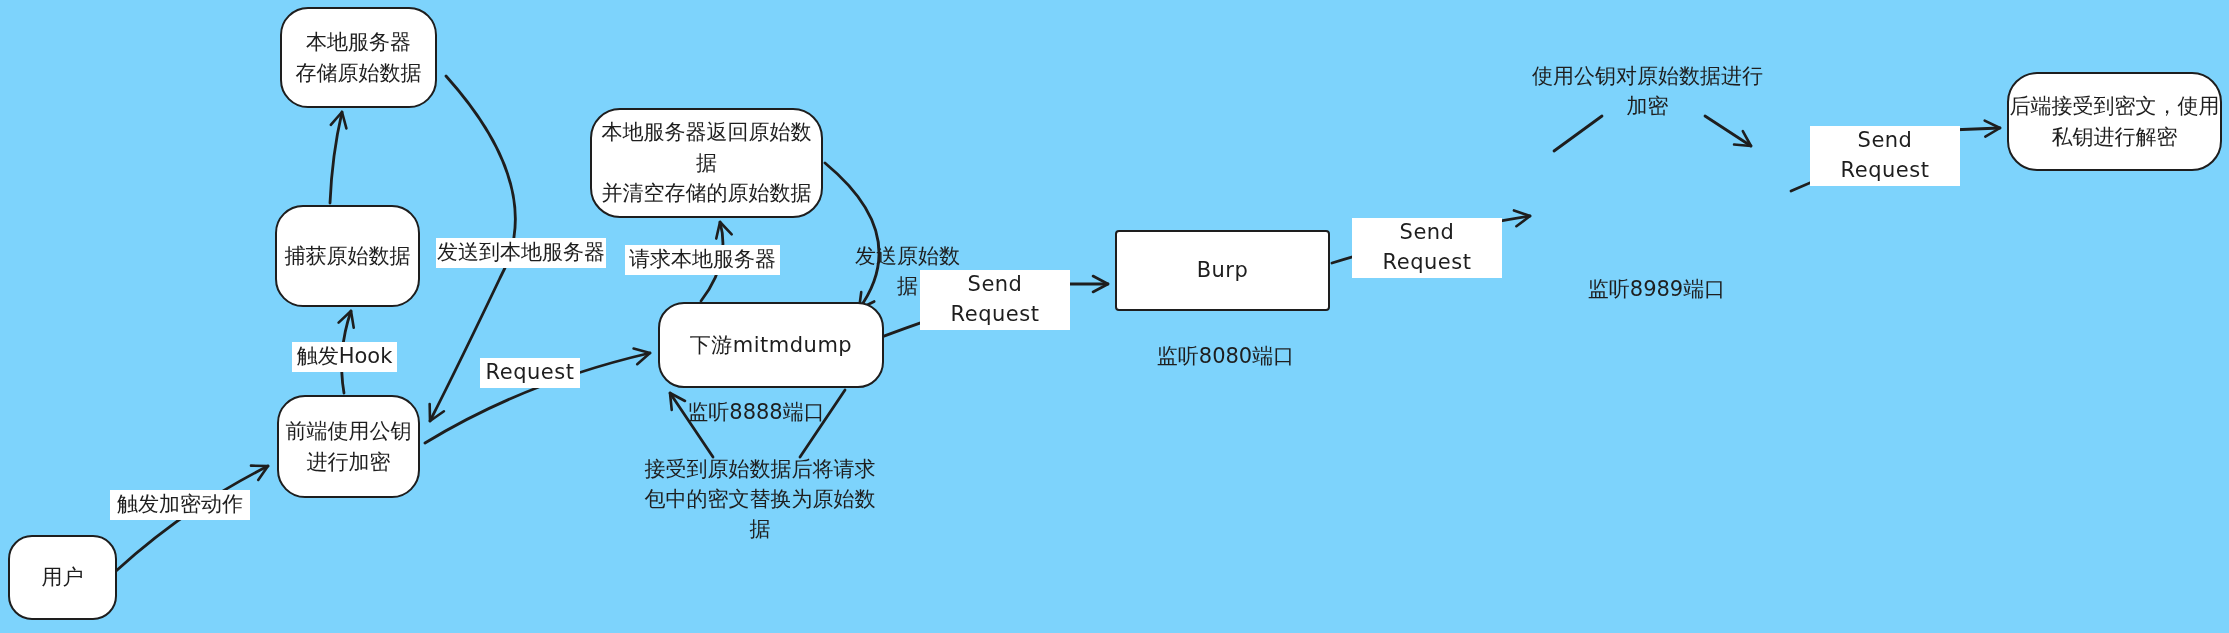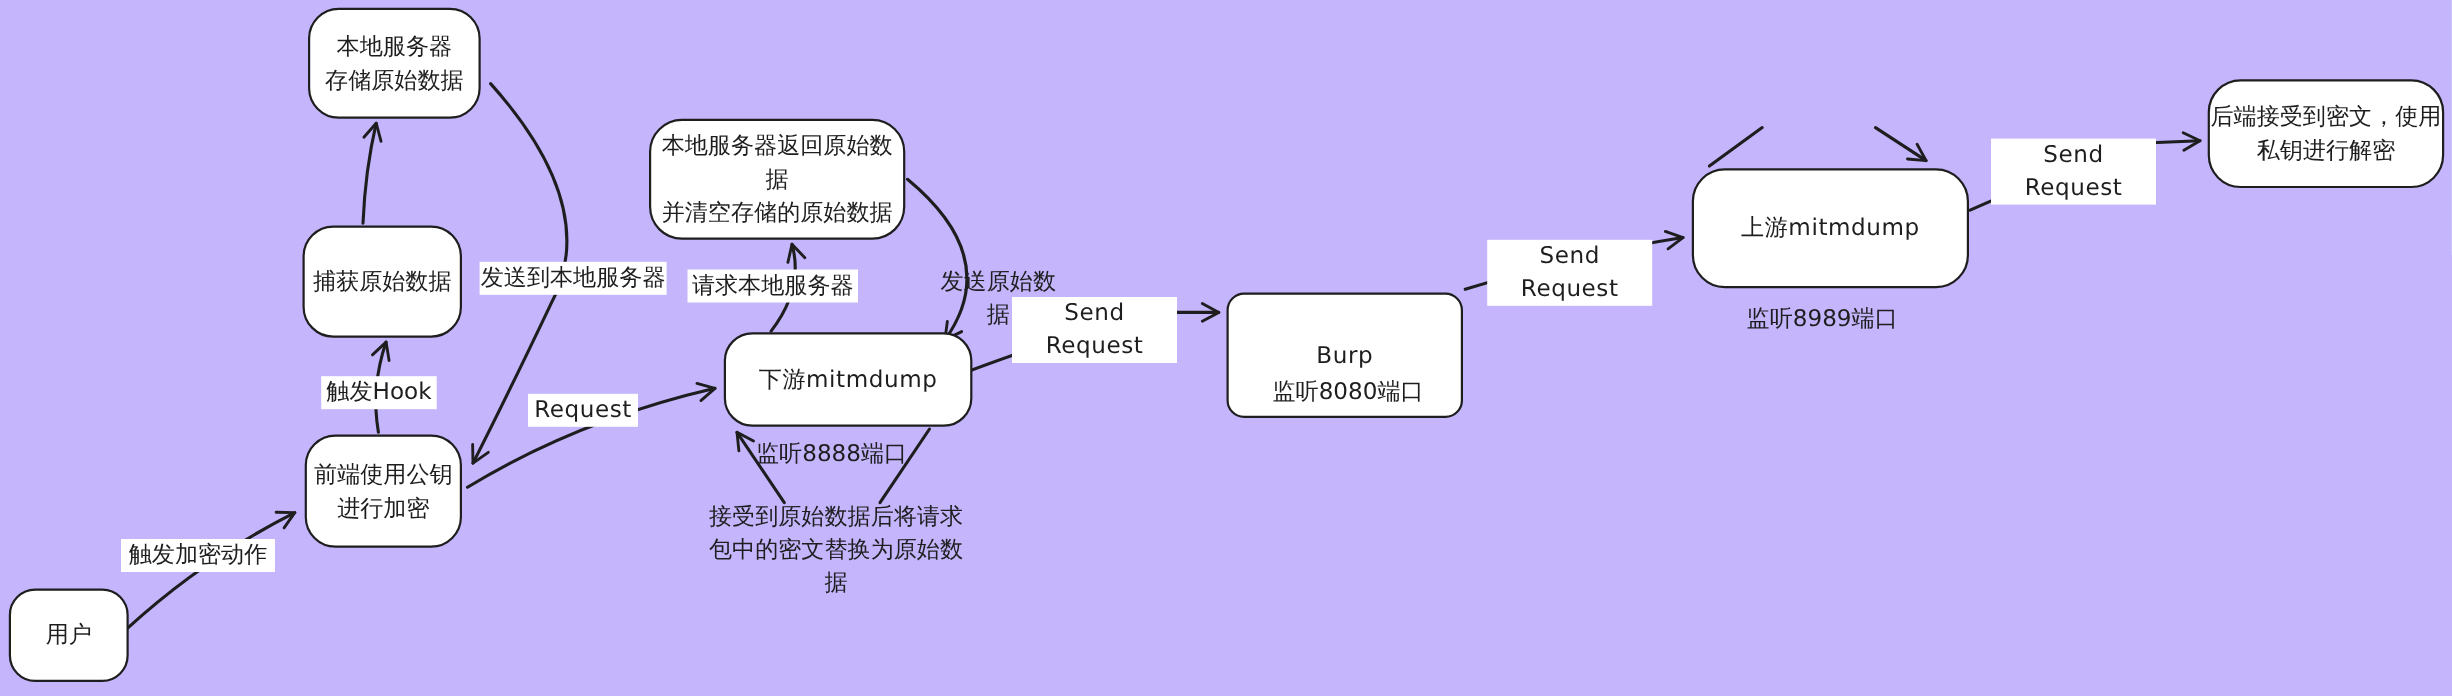--- a/index.html
+++ b/index.html
@@ -4,21 +4,21 @@
 <style>
   html, body {
     margin: 0;
     padding: 0;
     background: #ffffff;
   }
   #canvas {
     position: relative;
     width: 2229px;
     height: 633px;
-    background: #c4b5fd;
+    background: #7dd3fc;
     font-family: "DejaVu Sans", "Liberation Sans", sans-serif;
     color: #1e1e1e;
     overflow: hidden;
   }
   #edges {
     position: absolute;
     left: 0; top: 0;
     width: 2229px;
     height: 633px;
   }
@@ -88,23 +88,22 @@
   <div class="node" style="left:277px; top:395px; width:143px; height:103px; border-radius:28px;">前端使用公钥
 进行加密</div>
 
   <div class="node" style="left:8px;   top:535px; width:109px; height:85px;  border-radius:24px;">用户</div>
 
   <div class="node" style="left:590px; top:108px; width:233px; height:110px; border-radius:30px;">本地服务器返回原始数据
 并清空存储的原始数据</div>
 
   <div class="node hand" style="left:658px; top:302px; width:226px; height:86px; border-radius:26px;">下游mitmdump</div>
 
-  <div class="node hand" style="left:1115px; top:230px; width:215px; height:114px; border-radius:16px;margin-top:36px;">Burp</div>
+  <div class="node hand" style="left:1115px; top:230px; width:215px; height:81px; border-radius:4px;">Burp</div>
 
-  <div class="node hand" style="left:1538px; top:153px; width:252px; height:109px; border-radius:30px;">上游mitmdump</div>
 
   <div class="node" style="left:2007px; top:72px; width:215px; height:99px; border-radius:30px;">后端接受到密文，使用
 私钥进行解密</div>
 
 
   <div class="elabel bg" style="left:436px; top:238px; width:170px;">发送到本地服务器</div>
 
   <div class="elabel bg" style="left:292px; top:342px; width:105px;">触发Hook</div>
 
   <div class="elabel bg" style="left:110px; top:490px; width:140px;">触发加密动作</div>
@@ -120,18 +119,20 @@
   <div class="elabel" style="left:640px; top:455px; width:240px;">接受到原始数据后将请求
 包中的密文替换为原始数
 据</div>
 
   <div class="elabel bg hand" style="left:920px; top:270px; width:150px;">Send Request</div>
 
   <div class="elabel" style="left:1153px; top:342px; width:145px;">监听8080端口</div>
 
   <div class="elabel bg hand" style="left:1352px; top:218px; width:150px;">Send Request</div>
 
+  <div class="elabel" style="left:1530px; top:62px; width:235px;">使用公钥对原始数据进行
+加密</div>
 
   <div class="elabel" style="left:1584px; top:275px; width:145px;">监听8989端口</div>
 
   <div class="elabel bg hand" style="left:1810px; top:126px; width:150px;">Send Request</div>
 
 </div>
 
 </body></html>

